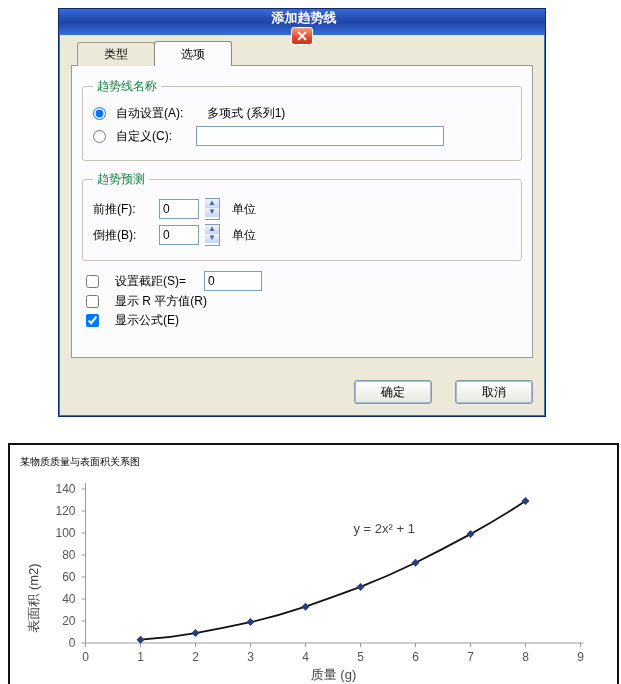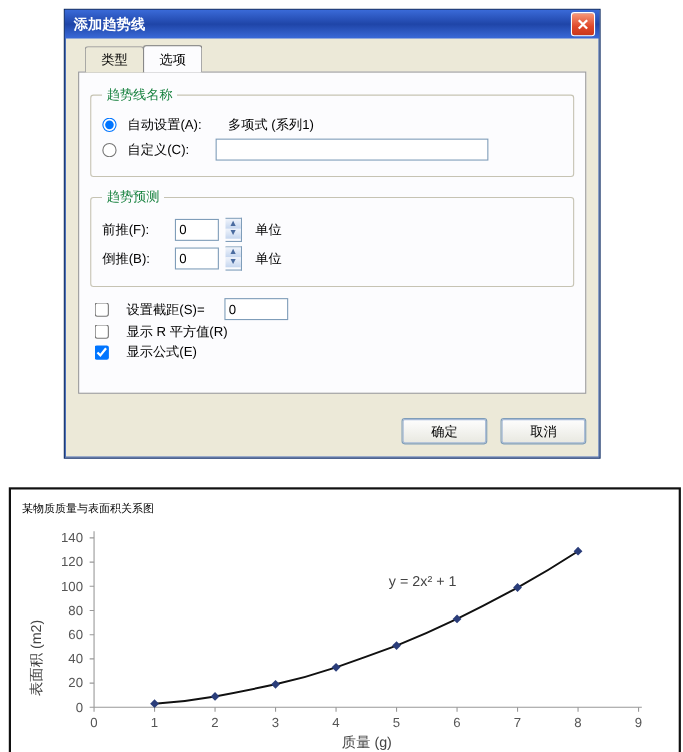--- a/index.html
+++ b/index.html
@@ -17,20 +17,21 @@
     background: #ece9d8;
     box-shadow: 0 0 0 1px #4b6fb8 inset;
   }
   .titlebar {
     height: 26px;
     background: linear-gradient(#3a6ad8,#1f45a8 50%,#3a6ad8);
     display: flex;
     align-items: center;
     justify-content: space-between;
     padding: 0 4px;
+    flex-direction: column;
   }
   .title-text {
     color: #fff;
     font-weight: bold;
     font-size: 13px;
     padding-left: 4px;
   }
   .close-btn {
     width: 20px;
     height: 20px;
@@ -48,21 +49,21 @@
     padding: 8px 12px 12px 12px;
   }
   .tab-strip {
     display: flex;
     align-items: flex-end;
     height: 22px;
     position: relative;
     margin-left: 6px;
   }
   .tab {
-    padding: 3px 14px;
+    padding: 3px 26px;
     border: 1px solid #999;
     border-bottom: none;
     background: #ece9d8;
     border-radius: 3px 3px 0 0;
     position: relative;
     top: 1px;
     margin-right: -1px;
   }
   .tab.active {
     background: #fcfcfe;
@@ -126,21 +127,21 @@
   .check-row {
     display: flex;
     align-items: center;
     margin: 2px 0;
     gap: 12px;
   }
   .dlg-footer {
     display: flex;
     justify-content: flex-end;
     padding: 10px 12px 12px 0;
-    gap: 12px;
+    gap: 23px;
   }
   .btn {
     min-width: 76px;
     height: 22px;
     border: 1px solid #7f9db9;
     border-radius: 3px;
     background: linear-gradient(#fefefe,#e8e8e0);
     font-size: 12px;
     display: flex;
     align-items: center;

